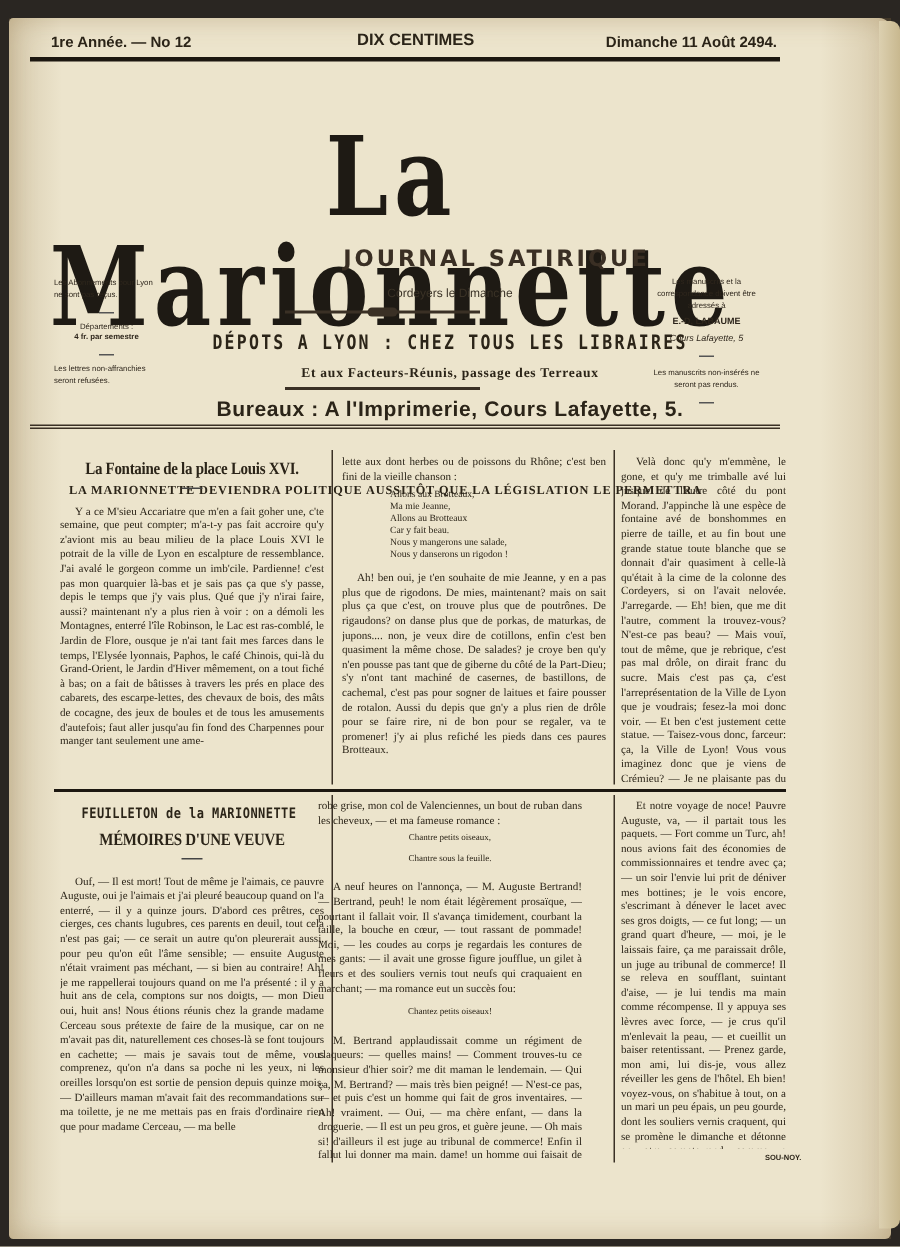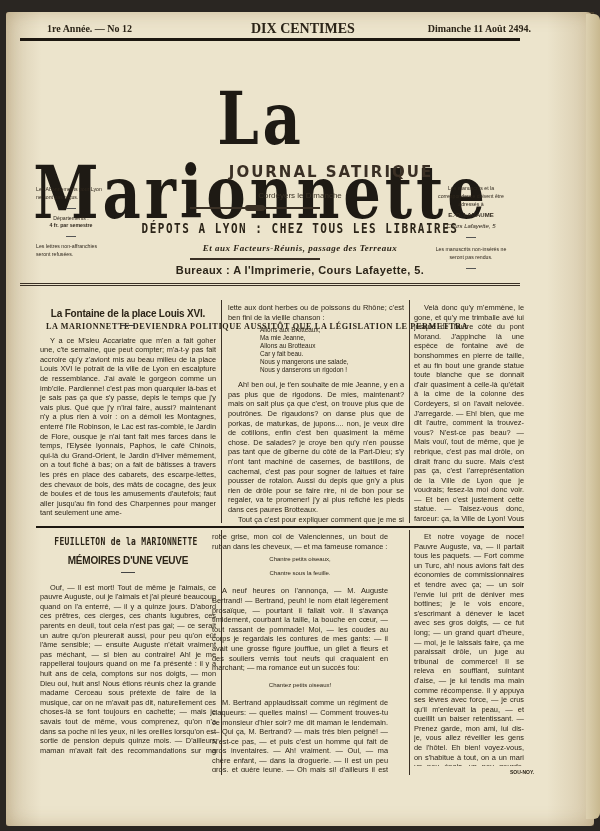--- a/index.html
+++ b/index.html
@@ -1,38 +1,38 @@
 <!DOCTYPE html>
 <html><head>
 <meta charset="utf-8">
 <style>
   html,body{margin:0;padding:0;}
   body{width:600px;height:831px;background:#2a2622;overflow:hidden;position:relative;font-family:"DejaVu Serif",serif;color:#2b2418;}
   .page{position:absolute;left:6px;top:12px;width:588px;height:814px;background:#ece4cc;border-radius:3px 8px 4px 3px;box-shadow:inset 0 0 18px rgba(140,110,60,.35);}
   .page:before{content:"";position:absolute;inset:0;background:linear-gradient(90deg,rgba(120,90,40,.18),rgba(0,0,0,0) 6%,rgba(0,0,0,0) 92%,rgba(150,120,70,.25));pointer-events:none;}
-  .masthead-top{position:absolute;left:34px;top:21px;width:484px;height:14px;font-family:Liberation Serif, serif;font-size:10px;font-weight:bold;margin-left:13px;}
+  .masthead-top{position:absolute;left:34px;top:21px;width:484px;height:14px;font-family:Liberation Sans, sans-serif;font-size:10px;font-weight:bold;}
   .masthead-top .l{position:absolute;left:0;top:2px;}
-  .masthead-top .c{position:absolute;left:204px;top:0;font-size:14px;}
+  .masthead-top .c{position:absolute;left:204px;top:0;font-size:11px;}
   .masthead-top .r{position:absolute;right:0;top:2px;}
   .rule-thick{position:absolute;height:3px;background:#1c1710;}
   .rule-thin{position:absolute;height:1px;background:#3a3025;}
   .title{position:absolute;left:16px;top:82px;width:490px;text-align:center;font-family:"DejaVu Serif",serif;font-weight:bold;font-size:61px;letter-spacing:4px;transform:scaleX(0.97) scaleY(1.2);transform-origin:center top;color:#1e1a14;line-height:1;}
   .subtitle{position:absolute;left:0;width:600px;top:163px;text-align:center;font-family:"DejaVu Sans",sans-serif;font-weight:bold;font-size:15px;letter-spacing:2px;color:#3a2f24;padding-left:31px;}
   .tagline{position:absolute;left:0;width:600px;top:191px;text-align:center;font-family:"Liberation Sans",sans-serif;font-size:8px;color:#3a3226;}
   .ornament{position:absolute;left:190px;top:207px;width:130px;height:2px;background:#3a3025;}
   .ornament:after{content:"";position:absolute;left:55px;top:-2px;width:20px;height:6px;border-radius:3px;background:#3a3025;}
   .depots{position:absolute;left:0;width:600px;top:222px;text-align:center;font-family:"DejaVu Sans Mono",monospace;font-size:11px;letter-spacing:1.5px;font-weight:bold;transform:scaleY(1.2);}
-  .depots2{position:absolute;left:0;width:600px;top:243px;text-align:center;font-family:"Liberation Serif",serif;font-size:9px;font-weight:bold;letter-spacing:.5px;font-style:italic;}
-  .bureaux{position:absolute;left:0;width:600px;top:264px;text-align:center;font-family:"Liberation Sans",sans-serif;font-size:11px;font-weight:bold;letter-spacing:.4px;}
+  .depots2{position:absolute;left:0;width:600px;top:243px;text-align:center;font-family:"Liberation Serif",serif;font-size:9px;font-weight:bold;letter-spacing:.5px;}
+  .bureaux{position:absolute;left:0;width:600px;top:264px;text-align:center;font-family:"Liberation Sans",sans-serif;font-size:14px;font-weight:bold;letter-spacing:.4px;}
   .midrule{position:absolute;left:190px;top:258px;width:130px;height:2px;background:#3a3025;}
   .side{position:absolute;font-family:"Liberation Sans",sans-serif;font-size:5.2px;line-height:1.5;color:#2e261c;}
   .side .short{display:block;width:10px;height:1px;background:#555;margin:6px auto;}
   .banner{position:absolute;left:0;width:514px;top:282px;text-align:center;font-family:"Liberation Serif",serif;font-size:8.2px;font-weight:bold;letter-spacing:.6px;margin-top:40px;}
   .colrule{position:absolute;width:1px;background:#3a3025;}
-  .col{position:absolute;font-family:Liberation Sans, sans-serif;font-size:7.4px;line-height:9.6px;text-align:justify;color:#2b2418;}
+  .col{position:absolute;font-family:Liberation Serif, serif;font-size:7.4px;line-height:9.6px;text-align:justify;color:#2b2418;}
   .col p{margin:0;text-indent:10px;}
   .col .head{text-align:center;text-indent:0;font-size:10px;font-weight:bold;margin:4px 0 6px;letter-spacing:-.2px;transform:scaleY(1.15);}
   .col .dash{display:block;width:14px;height:1px;background:#444;margin:4px auto 10px;}
   .col .verse{margin:4px 0 6px 32px;text-indent:0;font-size:6.4px;line-height:8px;}
   .col .center-small{text-align:center;text-indent:0;font-size:6px;margin:4px 0;}
   .feuilleton{position:absolute;left:34px;top:538px;width:184px;text-align:center;font-family:"DejaVu Sans Mono",monospace;font-weight:bold;font-size:8px;letter-spacing:.3px;transform:scaleY(1.2);}
   .signature{position:absolute;left:510px;top:769px;font-family:"Liberation Sans",sans-serif;font-size:5px;font-weight:bold;}
   .page-curl{position:absolute;right:0;top:14px;width:14px;height:805px;background:linear-gradient(90deg,#dcd0b0,#c8b88f);border-radius:0 6px 6px 0;}
 </style>
 </head>
@@ -93,21 +93,20 @@
   <p style="text-indent:0">lette aux dont herbes ou de poissons du Rhône; c'est ben fini de la vieille chanson :</p>
   <div class="verse">
     <div>Allons aux Brotteaux,</div>
     <div>Ma mie Jeanne,</div>
     <div>Allons au Brotteaux</div>
     <div>Car y fait beau.</div>
     <div>Nous y mangerons une salade,</div>
     <div>Nous y danserons un rigodon !</div>
   </div>
   <p>Ah! ben oui, je t'en souhaite de mie Jeanne, y en a pas plus que de rigodons. De mies, maintenant? mais on sait plus ça que c'est, on trouve plus que de poutrônes. De rigaudons? on danse plus que de porkas, de maturkas, de jupons.... non, je veux dire de cotillons, enfin c'est ben quasiment la même chose. De salades? je croye ben qu'y n'en pousse pas tant que de giberne du côté de la Part-Dieu; s'y n'ont tant machiné de casernes, de bastillons, de cachemal, c'est pas pour sogner de laitues et faire pousser de rotalon. Aussi du depis que gn'y a plus rien de drôle pour se faire rire, ni de bon pour se regaler, va te promener! j'y ai plus refiché les pieds dans ces paures Brotteaux.</p>
-  <p>Tout ça c'est pour expliquer comment que je me si laissé embobiner par les frimes de ce farceur d'Accariatre.</p>
 </div>
 <div class="col" style="left:414px;top:303px;width:110px;height:222px;overflow:hidden;">
   <p>Velà donc qu'y m'emmène, le gone, et qu'y me trimballe avé lui jusque de l'autre côté du pont Morand. J'appinche là une espèce de fontaine avé de bonshommes en pierre de taille, et au fin bout une grande statue toute blanche que se donnait d'air quasiment à celle-là qu'était à la cime de la colonne des Cordeyers, si on l'avait nelovée. J'arregarde. — Eh! bien, que me dit l'autre, comment la trouvez-vous? N'est-ce pas beau? — Mais vouï, tout de même, que je rebrique, c'est pas mal drôle, on dirait franc du sucre. Mais c'est pas ça, c'est l'arreprésentation de la Ville de Lyon que je voudrais; fesez-la moi donc voir. — Et ben c'est justement cette statue. — Taisez-vous donc, farceur: ça, la Ville de Lyon! Vous vous imaginez donc que je viens de Crémieu? — Je ne plaisante pas du tout; regardez, voici les armoiries. — C'est ben vrai, velà le lion avé son sabre, mais y n'a l'air tout penosse, et pis pourquoi donc qu'on l'y a aligné de bardoires par dessus le toupet? — Mais, mon cher, vous vous trompez étrangement, ce sont des abeilles et non des hannetons.</p>
 </div>
 
 <div class="rule-thick" style="left:36px;top:526px;width:488px;height:2px;"></div>
 
 <div class="feuilleton">FEUILLETON de la MARIONNETTE</div>
 <div class="col" style="left:40px;top:552px;width:176px;height:205px;overflow:hidden;">
   <div class="head">MÉMOIRES D'UNE VEUVE</div>

